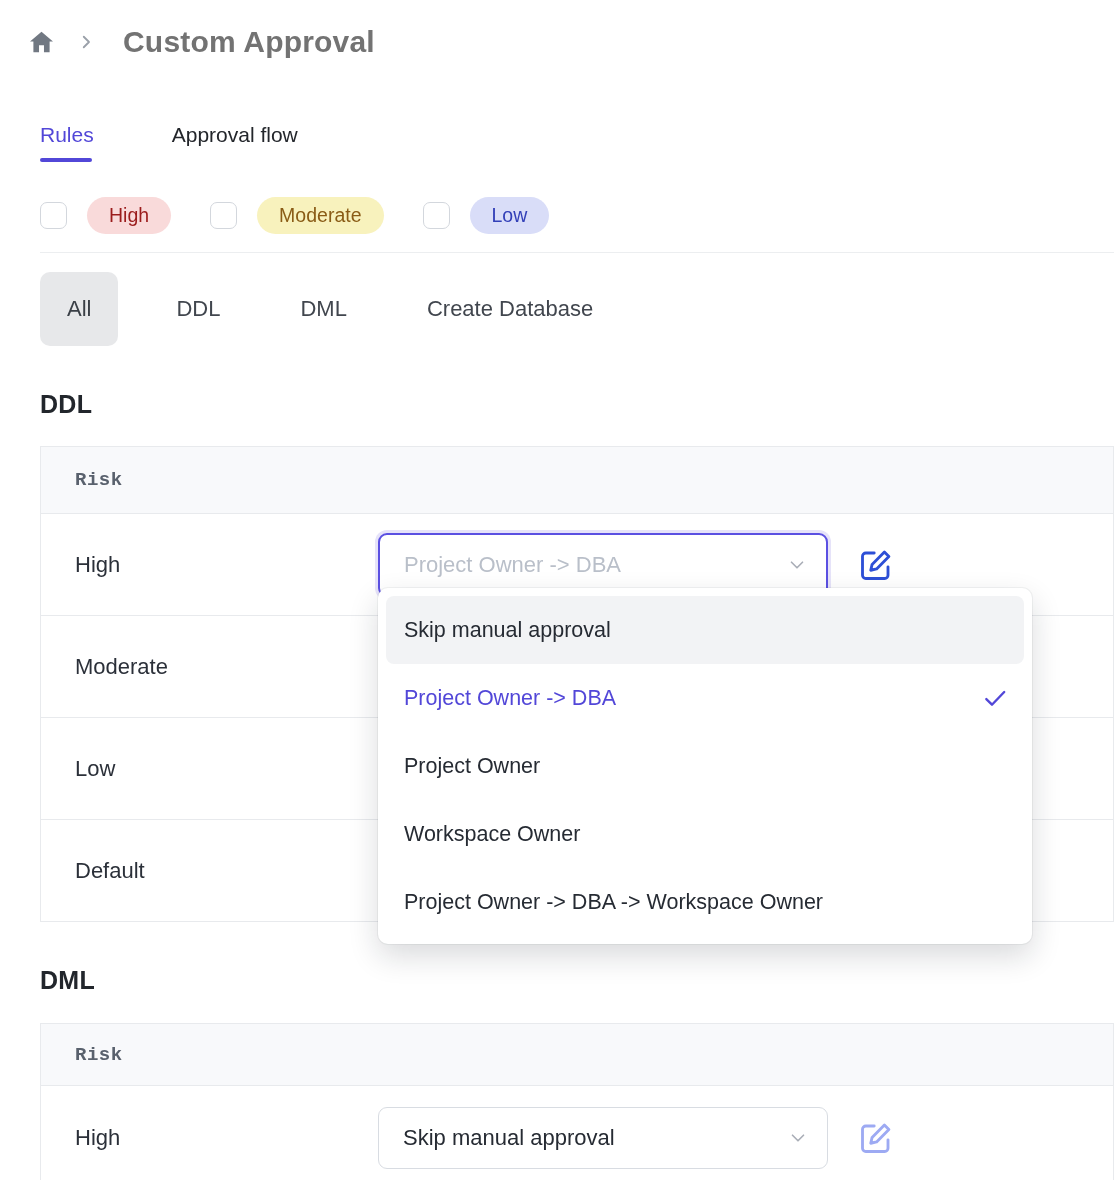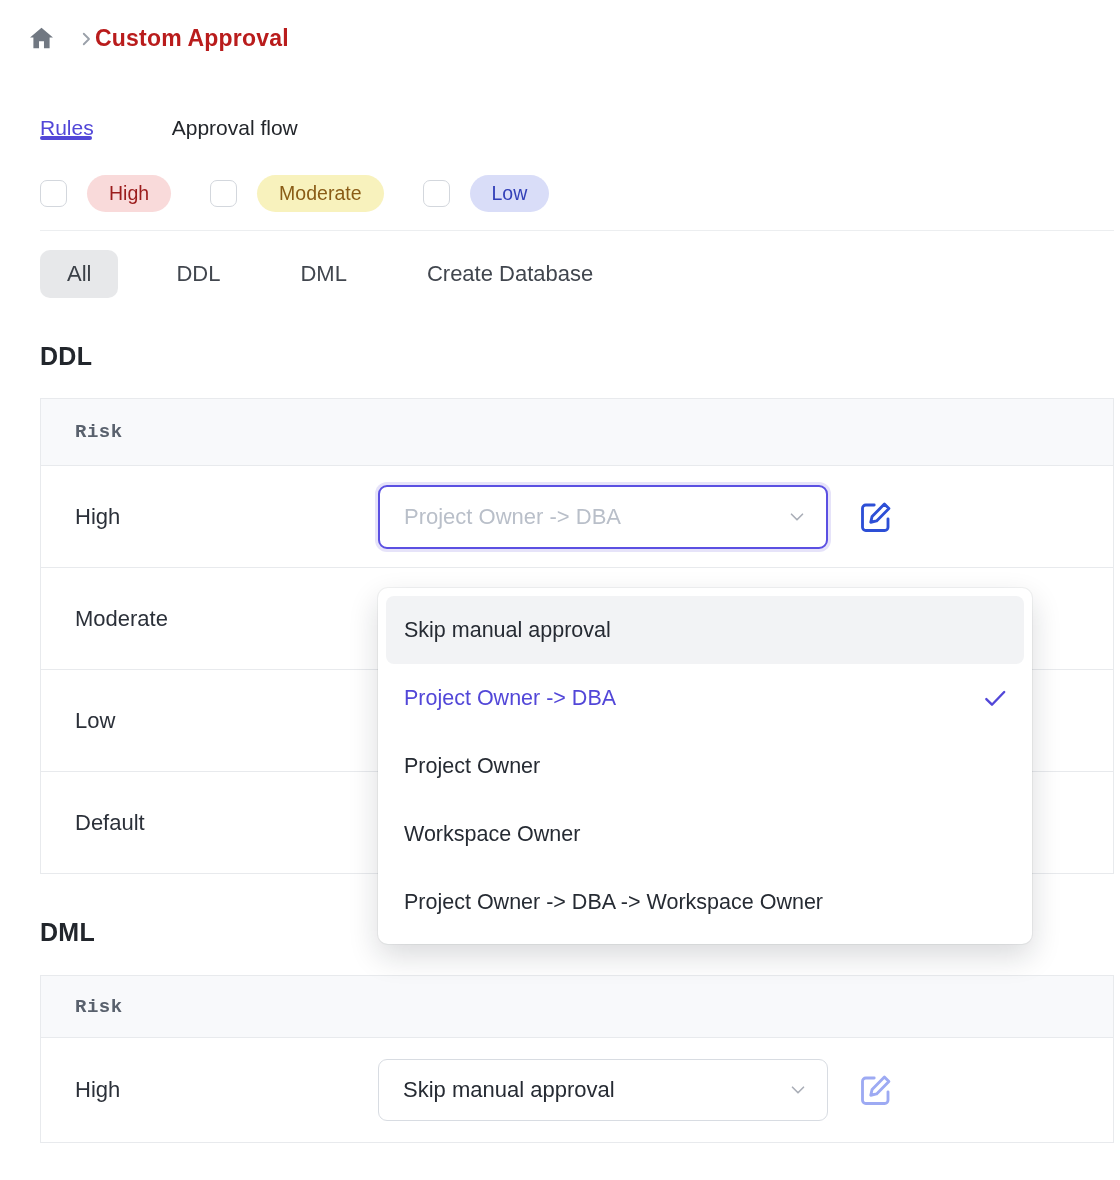--- a/index.html
+++ b/index.html
@@ -6,45 +6,45 @@
   html,body { background:#fff; }
   body { font-family:"Liberation Sans", sans-serif; color:#23272e; }
   .page { position:relative; width:1120px; height:1180px; background:#fff; overflow:hidden; }
 
   
   .breadcrumb { display:flex; align-items:center; padding:25px 0 0 28px; }
   .home-ic { width:27px; height:27px; color:#717882; }
   .home-ic svg { width:100%; height:100%; display:block; }
   .crumb-sep { width:18px; height:18px; color:#9aa0a9; margin-left:22px; }
   .crumb-sep svg { width:100%; height:100%; display:block; }
-  .crumb-title { font-size:23px; font-weight:600; color:#b91c1c; letter-spacing:0.2px; }
+  .crumb-title { margin-left:28px; font-size:30px; font-weight:600; color:#737373; letter-spacing:0.2px; }
 
   
   .tabs { display:flex; margin:64px 0 0 40px; }
-  .tab { position:relative; font-size:21px; color:#23262b; cursor:pointer; }
+  .tab { position:relative; font-size:21px; color:#23262b; padding-bottom:15px; cursor:pointer; }
   .tab + .tab { margin-left:78px; }
   .tab.active { color:#5247d8; }
   .tab.active::after { content:""; position:absolute; left:0; right:2px; bottom:0; height:4px; border-radius:2px; background:#5247d8; }
 
   
   .filters { display:flex; align-items:center; margin:35px 0 0 40px; }
   .filter-group { display:flex; align-items:center; }
   .filter-group + .filter-group { margin-left:39px; }
   .checkbox { width:27px; height:27px; border:1.5px solid #d3d7dd; border-radius:7px; background:#fff; cursor:pointer; }
   .badge { margin-left:20px; height:37px; display:flex; align-items:center; padding:0 22px; border-radius:19px; font-size:19.5px; }
   .badge-high { background:#f9dada; color:#9b1c1c; }
   .badge-moderate { background:#f8f2bd; color:#8a5c16; }
   .badge-low { background:#d9ddf8; color:#3340b8; }
 
   .divider { height:1px; background:#eceef0; margin:18px 6px 0 40px; }
 
   
   .segments { display:flex; align-items:center; margin:19px 0 0 40px; }
   .seg { font-size:22px; color:#41464e; cursor:pointer; margin-right:80px; }
-  .seg.selected { background:#e7e8ea; border-radius:10px; padding:11px 27px; margin-right:58px; color:#3b4047; }
+  .seg.selected { background:#e7e8ea; border-radius:10px; padding:24px 27px; margin-right:58px; color:#3b4047; }
 
   .section-title { font-size:25px; font-weight:700; color:#22262c; margin:44px 0 0 40px; letter-spacing:0.3px; }
 
   
   .table { margin:27px 0 0 40px; width:1074px; border:1px solid #e8eaed; border-bottom:none; background:#fff; }
   .thead { display:grid; grid-template-columns:303px 1fr; align-items:center; height:67px; padding-left:34px;
            background:#f8f9fb; border-bottom:1px solid #e8eaed; }
   .th { font-size:19px; font-weight:600; color:#59616d; letter-spacing:0.5px;font-family:Liberation Mono, monospace; }
   .trow { display:grid; grid-template-columns:303px 1fr; align-items:center; height:102px; padding-left:34px;
           border-bottom:1px solid #e8eaed; background:#fff; }

